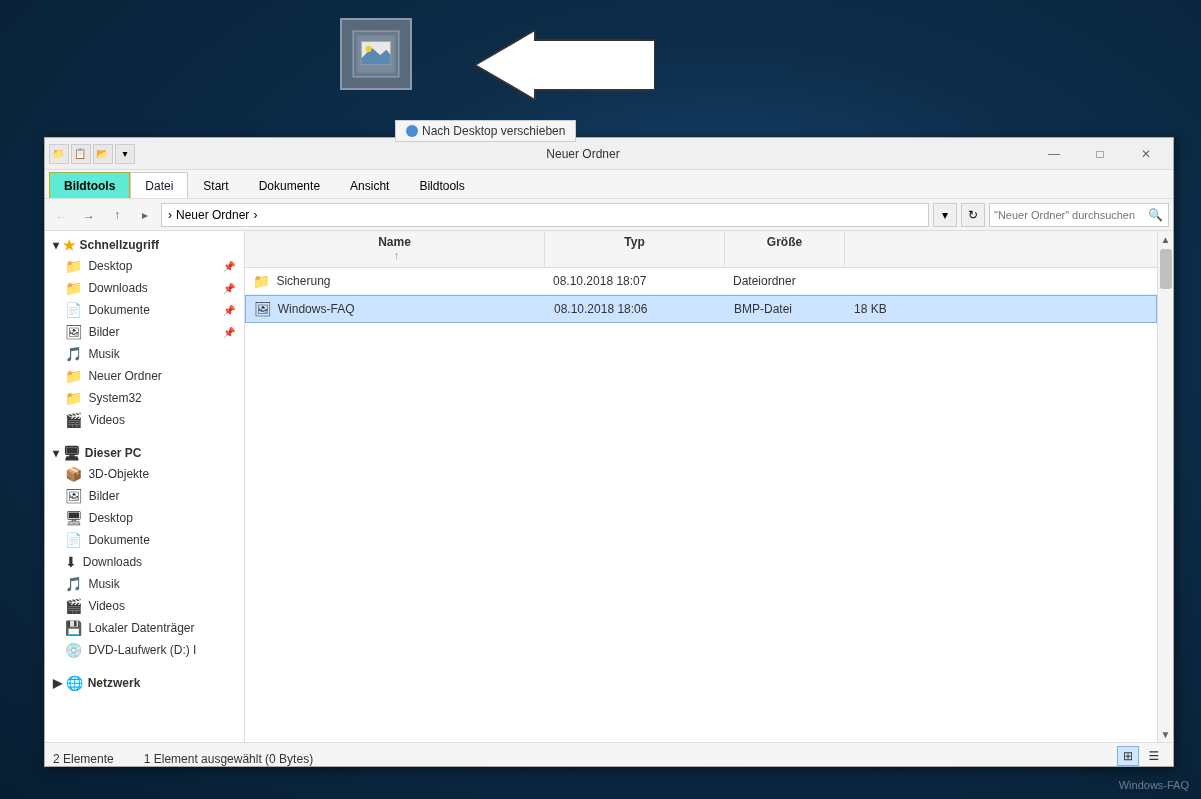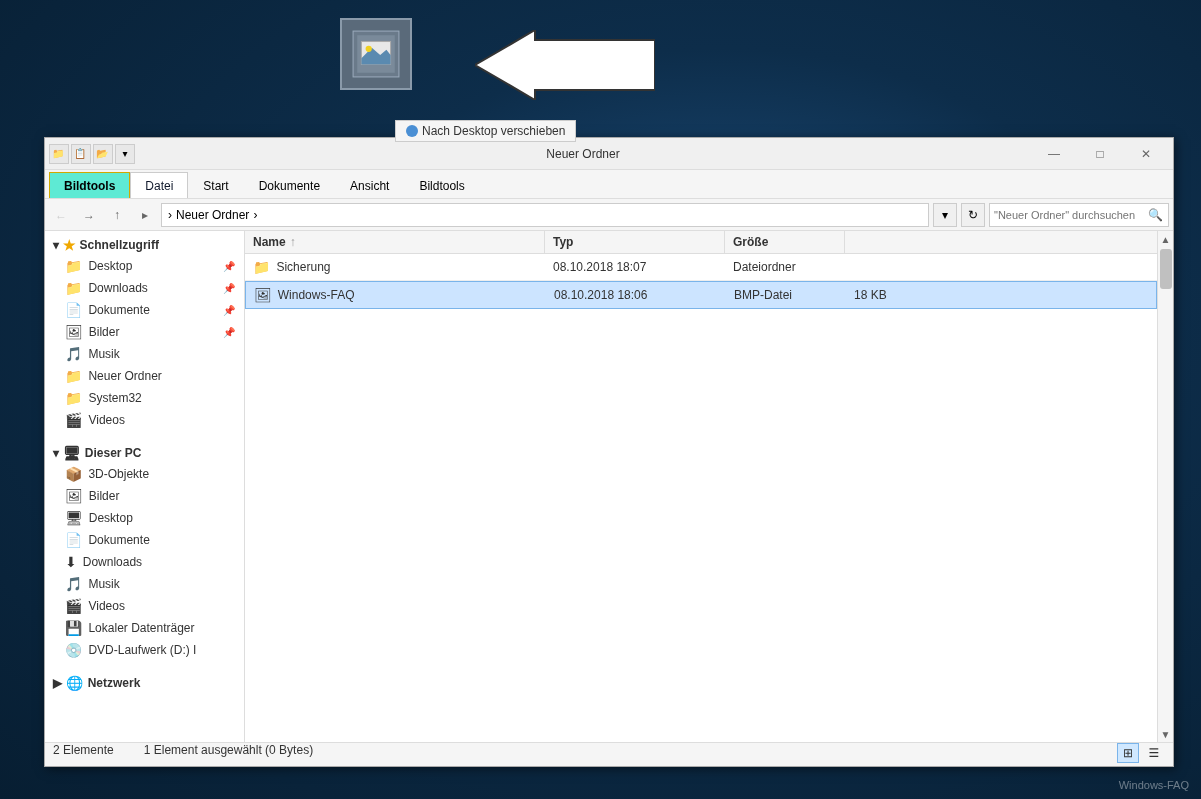--- a/index.html
+++ b/index.html
@@ -319,20 +319,21 @@
     .file-list-header-cell {
       padding: 4px 8px;
       font-size: 12px;
       font-weight: 600;
       color: #333;
       border-right: 1px solid #ddd;
       cursor: pointer;
       user-select: none;
       display: flex;
       align-items: center;
+      flex-direction: column;
     }
     .file-row {
       display: grid;
       grid-template-columns: 300px 180px 120px 80px 1fr;
       border-bottom: 1px solid #eee;
       cursor: pointer;
     }
     .file-row.selected { background: #cce4ff; border: 1px solid #7ab4ea; }
     .file-cell {
       padding: 5px 8px;
@@ -345,21 +346,21 @@
       white-space: nowrap;
     }
     .file-icon { font-size: 14px; flex-shrink: 0; }
 
     
     .status-bar {
       height: 24px;
       background: #f5f5f5;
       border-top: 1px solid #ddd;
       display: flex;
-      align-items: flex-start;
+      align-items: flex-end;
       padding: 0 8px;
       font-size: 12px;
       color: #333;
       flex-shrink: 0;
       gap: 30px;
     }
     .status-right {
       margin-left: auto;
       display: flex;
       gap: 4px;

